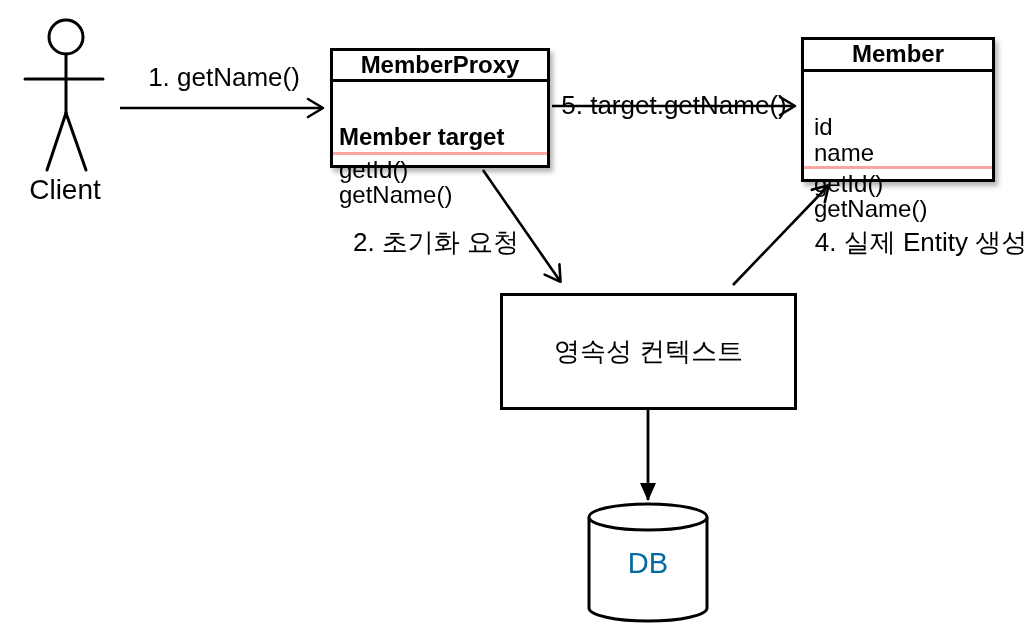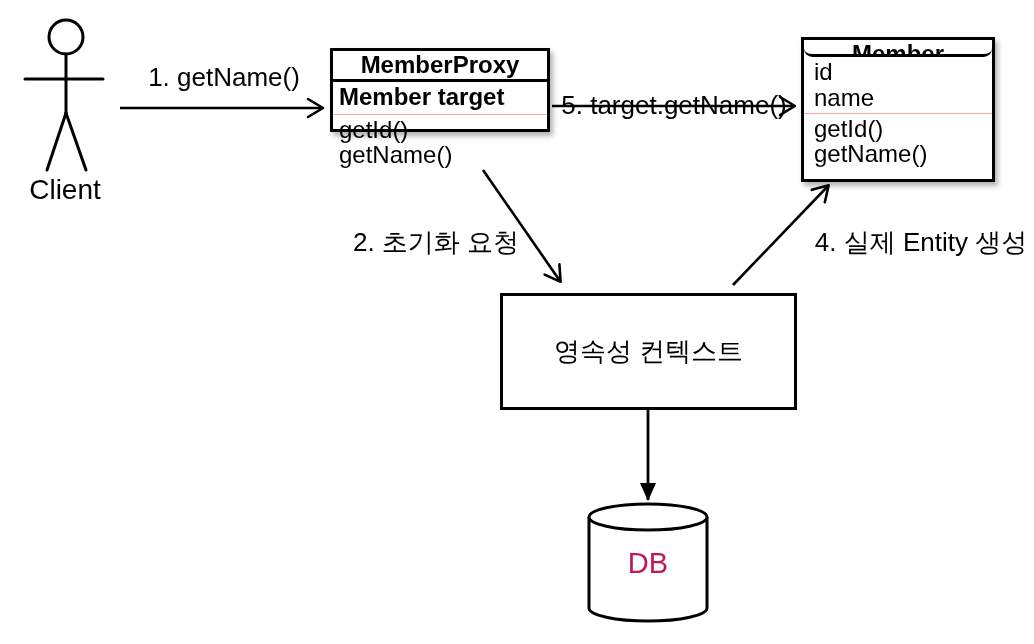--- a/index.html
+++ b/index.html
@@ -29,32 +29,33 @@
     font-size: 24px;
     line-height: 1.08;
   }
   .class-title {
     font-weight: bold;
     text-align: center;
     border-bottom: 3px solid #000;
     overflow: hidden;
   }
   .class-fields {
-    border-bottom: 1px solid #fca5a5;
+    border-bottom: 3px solid #fca5a5;
     overflow: hidden;
+    margin-top: 40px;
   }
   .class-fields .row, .class-methods .row { white-space: nowrap; }
 
-  .proxy-box { left: 330px; top: 48px; width: 220px; height: 84px; }
+  .proxy-box { left: 330px; top: 48px; width: 220px; height: 120px; }
   .proxy-box .class-title  { height: 31px; line-height: 28px; }
   .proxy-box .class-fields { height: 33px; line-height: 30px; padding-left: 6px; font-weight: bold; }
   .proxy-box .class-methods { padding: 2px 0 0 6px; line-height: 25px; }
 
   .member-box { left: 801px; top: 37px; width: 194px; height: 145px; }
-  .member-box .class-title  { height: 17px; line-height: 28px; border-radius: 13px; }
+  .member-box .class-title  { height: 32px; line-height: 28px; }
   .member-box .class-fields { height: 57px; padding: 2px 12px 0 10px; line-height: 26px; }
   .member-box .class-methods { padding: 2px 0 0 10px; line-height: 25px; }
 
   
   .pc-box {
     position: absolute;
     left: 500px; top: 285px;
     width: 297px; height: 117px;
     background: #ffffff;
     border: 3px solid #000;
@@ -72,21 +73,21 @@
     white-space: nowrap;
     font-size: 26px;
     line-height: 1.1;
   }
   .lbl-client { left: 65px;  top: 175px; font-size: 28px; }
   .lbl-e1     { left: 224px; top: 63px; text-align: center;  }
   .lbl-e5     { left: 674px; top: 67px; margin-top: 24px;  }
   .lbl-e2     { left: 436px; top: 228px; }
   .lbl-e4     { left: 921px; top: 228px; }
   .lbl-e3     { left: 582px; top: 438px; }
-  .lbl-db     { left: 648px; top: 548px; font-size: 29px; color: #be185d; }
+  .lbl-db     { left: 648px; top: 548px; font-size: 29px; color: #0369a1; }
 </style>
 </head>
 <body>
 
 <div class="canvas">
 
   <svg class="layer-svg" viewBox="0 0 1034 644" xmlns="http://www.w3.org/2000/svg">
     <defs>
       <marker id="arrowOpen" viewBox="-18 -11 20 22" refX="-1" refY="0" markerWidth="20" markerHeight="22" orient="auto" markerUnits="userSpaceOnUse">
         <path d="M -15 -9 L 0 0 L -15 9" fill="none" stroke="#000" stroke-width="2.6" stroke-linecap="round" stroke-linejoin="round"></path>

